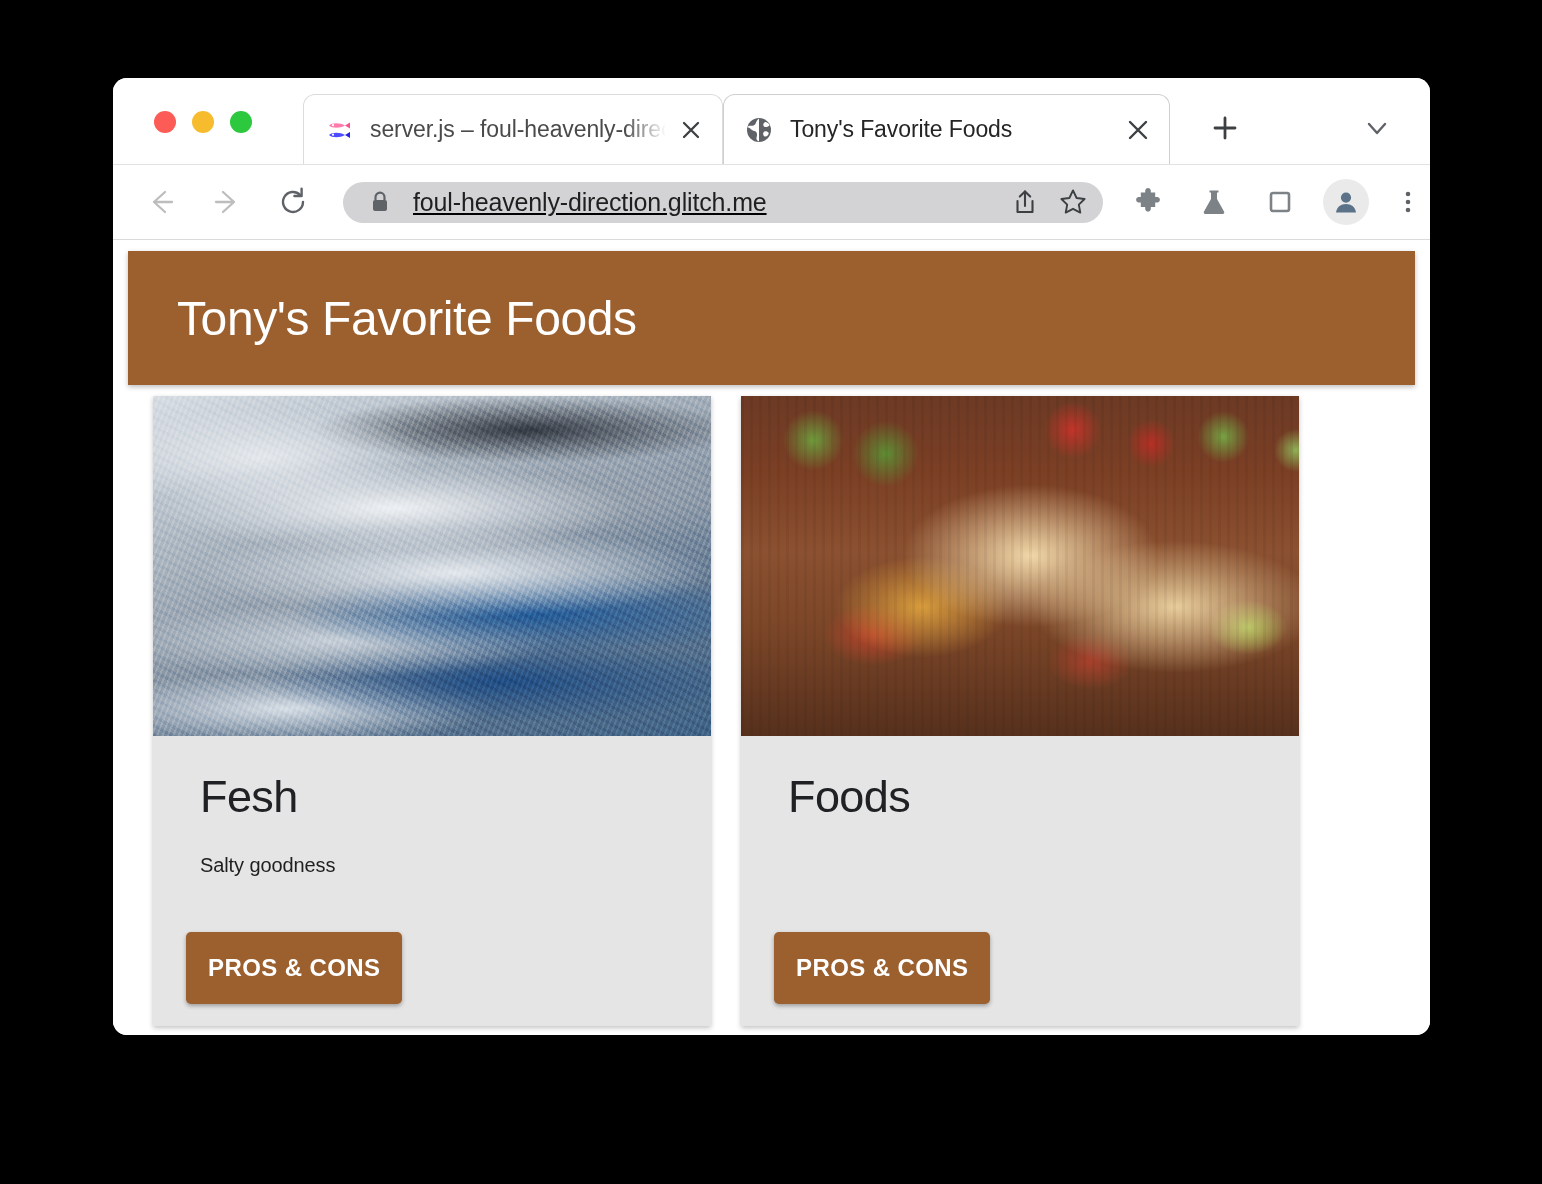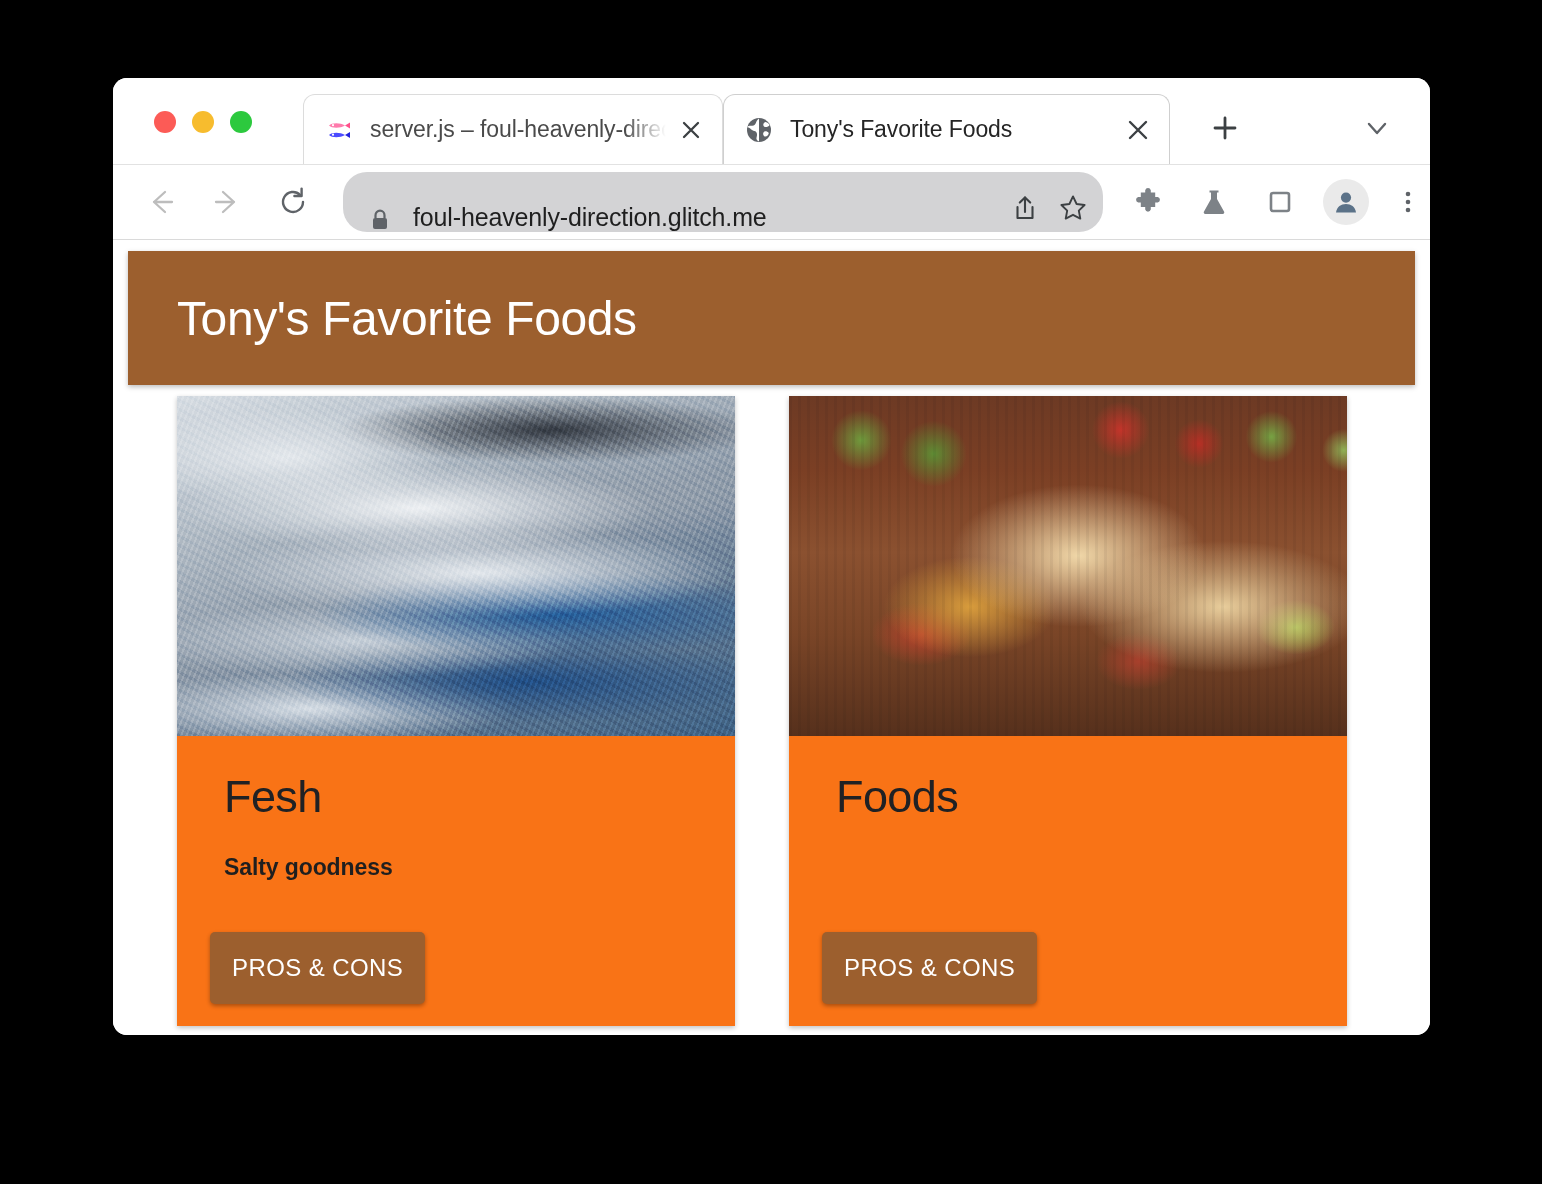--- a/index.html
+++ b/index.html
@@ -165,28 +165,29 @@
     align-items: center;
     justify-content: center;
     flex: 0 0 48px;
   }
   .nav-back    { margin-left: 24px; }
   .nav-forward { margin-left: 18px; }
   .nav-reload  { margin-left: 18px; }
 
   .omnibox {
     margin-left: 26px;
-    height: 60px;
+    height: 41px;
     flex: 0 0 760px;
     background: #d3d3d5;
     border-radius: 24px;
     display: flex;
-    align-items: flex-end;
+    align-items: center;
     padding: 0 6px 0 26px;
     box-sizing: border-box;
+    text-decoration: underline;
   }
   .lock-icon {
     flex: 0 0 22px;
     margin-right: 22px;
     display: flex;
     align-items: center;
   }
   .omnibox-url {
     flex: 1 1 auto;
     font-size: 25px;
@@ -253,24 +254,23 @@
     position: absolute;
     left: 40px;
     top: 156px;
     width: 1237px;
     display: flex;
     gap: 30px;
   }
 
   .card {
     width: 558px;
-    background: #f97316;
+    background: #e5e5e5;
     box-shadow: 0 2px 5px rgba(0,0,0,0.24);
     overflow: hidden;
-    margin-left: 24px;
   }
 
   .card-media {
     width: 603px;
     height: 340px;
     position: relative;
     overflow: hidden;
   }
 
   
@@ -336,37 +336,36 @@
   }
   .card-title {
     font-size: 45px;
     font-weight: 400;
     color: #202124;
     margin: 0;
     letter-spacing: -0.6px;
     line-height: 1.1;
   }
   .card-desc {
-    font-size: 23px;
+    font-size: 20px;
     color: #1f1f1f;
     margin: 32px 0 0 0;
     letter-spacing: -0.1px;
-    font-weight: bold;
   }
   .card-action {
     position: absolute;
     left: 33px;
     top: 196px;
     background: #9c5f2e;
     color: #ffffff;
     border: none;
     border-radius: 5px;
     font-family: "Liberation Sans", sans-serif;
     font-size: 24px;
-    font-weight: normal;
+    font-weight: bold;
     letter-spacing: 0.4px;
     padding: 22px 22px;
     box-shadow: 0 2px 4px rgba(0,0,0,0.32);
     cursor: pointer;
   }
 </style>
 </head>
 <body>
 
 <div id="stage">

